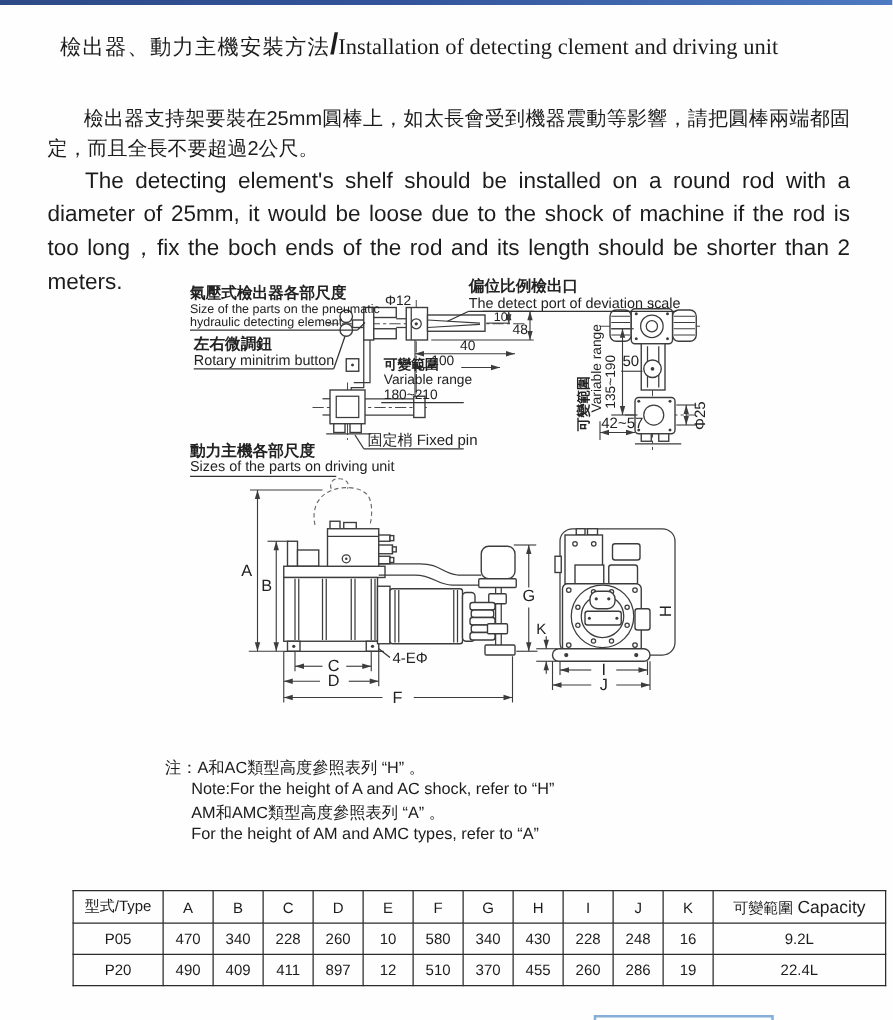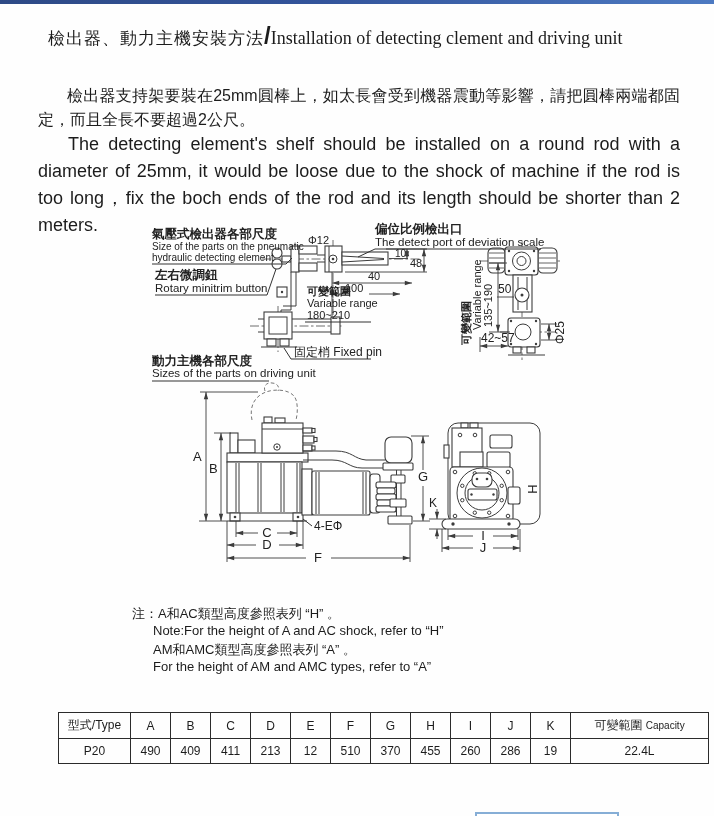--- a/index.html
+++ b/index.html
@@ -28,21 +28,21 @@
   .ld{stroke:#333;stroke-width:1;fill:none;}
   .dash{stroke:#666;stroke-width:0.9;fill:none;stroke-dasharray:3.5 2.5;}
   .dot{fill:#3c3c3c;stroke:none;}
   .note-line{position:absolute;white-space:nowrap;margin-left:44px;}
   .note-cn{font-size:13px;}
   .note-en{font-size:13px;}
   #spec-table{position:absolute;left:58px;top:712px;border-collapse:collapse;table-layout:fixed;}
   #spec-table td{border:1.5px solid #2b2b2b;text-align:center;vertical-align:middle;
                  font-size:12px;padding:0;height:24px;}
   #spec-table tr.hdr td{height:25px;}
-  .cap-en{font-size:10px;}
+  .cap-en{font-size:14px;}
   #blue-box{position:absolute;left:475px;top:812px;width:140px;height:10px;
             border:2px solid #86aed6;background:#fff;}
 </style>
 </head>
 <body>
 
 <div id="topbar"></div>
 
 <div id="title">
   <span class="cn">檢出器、動力主機安裝方法</span><span class="sep">/</span><span class="en">Installation of detecting clement and driving unit</span>
@@ -367,25 +367,40 @@
     <td>E</td>
     <td>F</td>
     <td>G</td>
     <td>H</td>
     <td>I</td>
     <td>J</td>
     <td>K</td>
     <td><span>可變範圍</span> <span class="cap-en">Capacity</span></td>
   </tr>
   <tr>
+    <td>P05</td>
+    <td>470</td>
+    <td>340</td>
+    <td>228</td>
+    <td>260</td>
+    <td>10</td>
+    <td>580</td>
+    <td>340</td>
+    <td>430</td>
+    <td>228</td>
+    <td>248</td>
+    <td>16</td>
+    <td>9.2L</td>
+  </tr>
+  <tr>
     <td>P20</td>
     <td>490</td>
     <td>409</td>
     <td>411</td>
-    <td>213</td>
+    <td>897</td>
     <td>12</td>
     <td>510</td>
     <td>370</td>
     <td>455</td>
     <td>260</td>
     <td>286</td>
     <td>19</td>
     <td>22.4L</td>
   </tr>
 </tbody>

